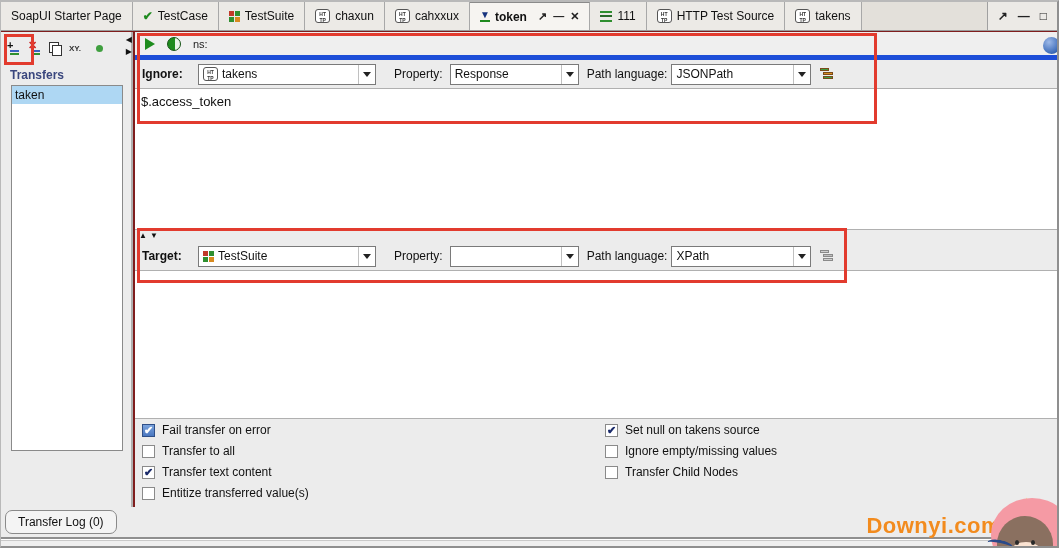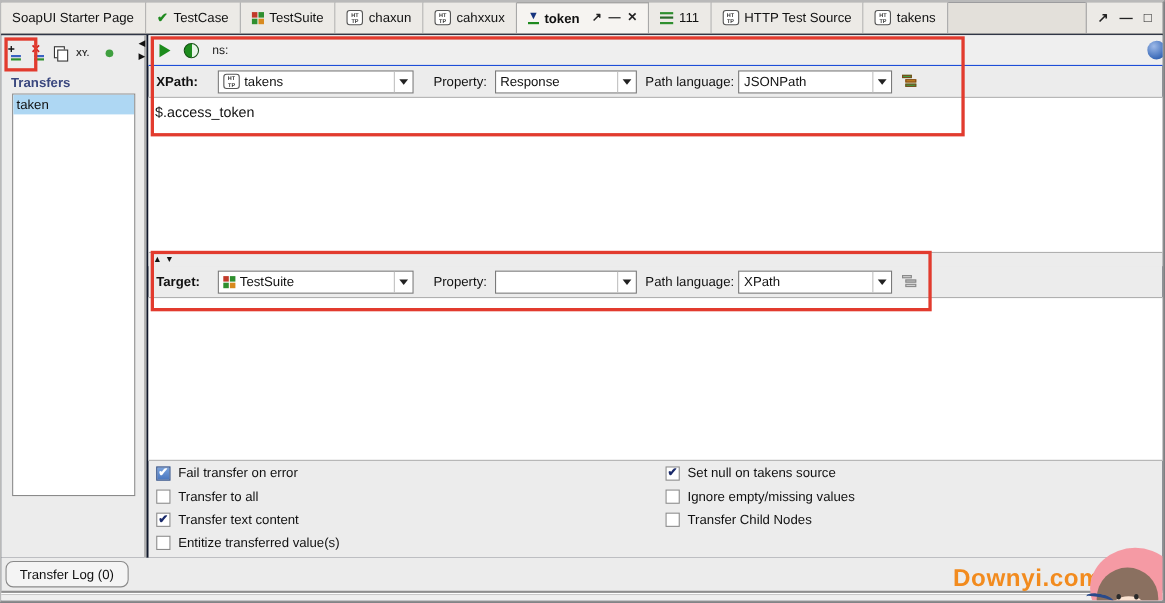--- a/index.html
+++ b/index.html
@@ -1,17 +1,17 @@
 <!DOCTYPE html>
 <html><head>
 <meta charset="utf-8">
 <style>
   * { margin:0; padding:0; box-sizing:border-box; }
   body { font-family:"Liberation Sans", sans-serif; background:#fff; }
-  #window { position:relative; width:1059px; height:548px; background:#0f172a;
+  #window { position:relative; width:1059px; height:548px; background:#7f1d1d;
             border-top:2px solid #b9b9b9; border-right:2px solid #8f8f8f;
             border-bottom:2px solid #8f8f8f; border-left:1px solid #b9b9b9;
             overflow:hidden; font-size:12px; color:#111; }
 
   
   .tabbar { position:absolute; left:0; top:0; width:100%; height:29px;
             background:#e3e0da; border-bottom:1px solid #9a9a9a;
             display:flex; align-items:stretch; }
   .tab { display:inline-flex; align-items:center; gap:5px; padding:0 10px;
          border-right:1px solid #a8a8a8; background:#eceae6; cursor:default;
@@ -63,21 +63,21 @@
                      gap:4px; font-size:8px; line-height:8px; color:#111; }
   .side-title { position:absolute; left:9px; top:36px; font-weight:bold; color:#3a477e; font-size:12px; }
   .side-list { position:absolute; left:10px; top:53px; width:112px; height:366px;
                background:#fff; border:1px solid #8a8a8a; overflow:hidden; }
   .list-item { height:18px; line-height:18px; padding:0 3px; }
   .list-item.selected { background:#aed7f3; }
 
   
   .main { position:absolute; left:134px; top:30px; right:0; height:475px; background:#ececec; }
   .main-toolbar { position:absolute; left:0; top:0; width:100%; height:28px;
-                  border-bottom:1px solid #1d4ed8; background:#efefef;
+                  border-bottom:5px solid #1d4ed8; background:#efefef;
                   display:flex; align-items:center; gap:12px; padding:0 10px; }
   .play-tri { width:0; height:0; border-left:10px solid #1d8c1d; border-top:6px solid transparent;
               border-bottom:6px solid transparent; }
   .play-circle { width:14px; height:14px; border-radius:50%; border:1px solid #145214;
                  background:linear-gradient(90deg,#1d8c1d 55%, #e8f5e8 55%); }
   .ns-label { font-size:11px; color:#222; }
   .help-ball { position:absolute; right:-3px; top:5px; width:17px; height:17px; border-radius:50%;
                background:radial-gradient(circle at 35% 30%, #9db9e8, #3a6ab8 70%, #254a8a); }
 
   .field-row { position:absolute; left:0; width:100%; height:28px; display:flex;
@@ -261,21 +261,21 @@
   <div class="main">
 
     <div class="main-toolbar">
       <span class="play-tri"></span>
       <span class="play-circle"></span>
       <span class="ns-label">ns:</span>
       <span class="help-ball"></span>
     </div>
 
     <div class="field-row row-source">
-      <span class="flabel">XPath:</span>
+      <span class="flabel">Ignore:</span>
       <span class="combo combo-src">
         <span class="ico icon-http">
           <span>HT</span><br>
           <span>TP</span>
         </span>
         <span class="combo-value">takens</span>
         <span class="combo-arrow"></span>
       </span>
       <span class="plabel">Property:</span>
       <span class="combo combo-prop">

